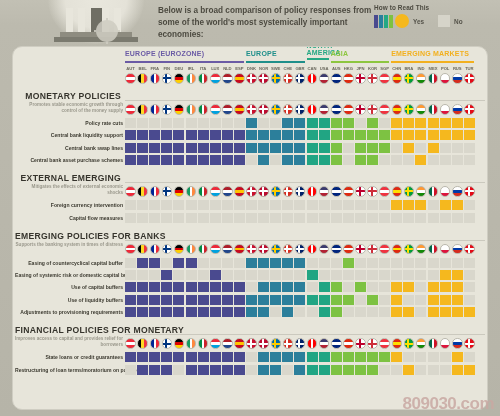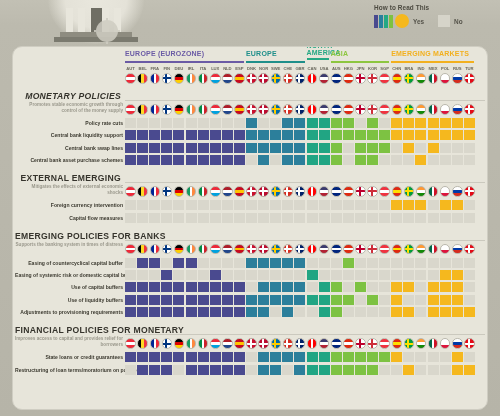--- a/index.html
+++ b/index.html
@@ -132,20 +132,21 @@
       <div class="col" style="left:38px;"></div>
       <div class="col" style="left:50px;height:28px;"></div>
       <div class="col" style="left:62px;"></div>
       <div class="col" style="left:74px;"></div>
       <div class="door"></div>
       <div class="plinth"></div>
       <div class="plinth2"></div>
     </div>
     <div class="virus"></div>
 
+    <div class="headline">Below is a broad comparison of policy responses from some of the world's most systemically important economies:</div>
 
     <div class="legend">
       <div class="legend-title">How to Read This</div>
       <div class="legend-row">
         <span class="legend-swatches" id="legend-swatches">
             <i style="background: rgb(74, 74, 143);"></i>
             <i style="background: rgb(42, 127, 158);"></i>
             <i style="background: rgb(37, 168, 132);"></i>
             <i style="background: rgb(125, 194, 66);"></i>
           </span>
@@ -251,21 +252,21 @@
           <div class="chead" style="left: 326.7px;">RUS</div>
           <div class="cflag" style="left: 327px; top: 7px; background: linear-gradient(rgb(255, 255, 255) 0px, rgb(255, 255, 255) 33%, rgb(0, 57, 166) 33%, rgb(0, 57, 166) 66%, rgb(213, 43, 30) 66%, rgb(213, 43, 30) 100%);"></div>
           <div class="chead" style="left: 338.8px;">TUR</div>
           <div class="cflag" style="left: 339.1px; top: 7px; background: rgb(227, 10, 23);">
             <span style="position: absolute; left: 0px; top: 38%; width: 100%; height: 24%; background: rgb(255, 255, 255);"></span>
             <span style="position: absolute; left: 30%; top: 0px; width: 24%; height: 100%; background: rgb(255, 255, 255);"></span>
           </div>
         </div>
       <div id="sections-host">
           <div class="sec-rule" style="left: 112px; right: 4px; top: 53px;"></div>
-          <div class="sec-title" style="top: 44px; right: 366px; width: 106px; left: 2px; font-style: italic;">MONETARY POLICIES</div>
+          <div class="sec-title" style="top: 44px; right: 366px; width: 106px; left: 2px;">MONETARY POLICIES</div>
           <div class="sec-sub" style="top: 55px; right: 366px; left: 2px;">Promotes stable economic growth through control of the money supply</div>
           <div class="flagstrip" style="left: 112px; top: 57px; right: 4px;">
             <div class="cflag" style="left: 0.3px; top: 0px; background: linear-gradient(rgb(237, 41, 57) 0px, rgb(237, 41, 57) 33%, rgb(255, 255, 255) 33%, rgb(255, 255, 255) 66%, rgb(237, 41, 57) 66%, rgb(237, 41, 57) 100%);"></div>
             <div class="cflag" style="left: 12.4px; top: 0px; background: linear-gradient(90deg, rgb(0, 0, 0) 0px, rgb(0, 0, 0) 33%, rgb(253, 218, 36) 33%, rgb(253, 218, 36) 66%, rgb(239, 51, 64) 66%, rgb(239, 51, 64) 100%);"></div>
             <div class="cflag" style="left: 24.5px; top: 0px; background: linear-gradient(90deg, rgb(0, 35, 149) 0px, rgb(0, 35, 149) 33%, rgb(255, 255, 255) 33%, rgb(255, 255, 255) 66%, rgb(237, 41, 57) 66%, rgb(237, 41, 57) 100%);"></div>
             <div class="cflag" style="left: 36.6px; top: 0px; background: rgb(255, 255, 255);">
               <span style="position: absolute; left: 0px; top: 38%; width: 100%; height: 24%; background: rgb(0, 53, 128);"></span>
               <span style="position: absolute; left: 30%; top: 0px; width: 24%; height: 100%; background: rgb(0, 53, 128);"></span>
             </div>
             <div class="cflag" style="left: 48.7px; top: 0px; background: linear-gradient(rgb(0, 0, 0) 0px, rgb(0, 0, 0) 33%, rgb(221, 0, 0) 33%, rgb(221, 0, 0) 66%, rgb(255, 206, 0) 66%, rgb(255, 206, 0) 100%);"></div>
@@ -900,13 +901,14 @@
           <div class="cell" style="left: 390.3px; top: 317.6px; background: rgb(245, 184, 30);"></div>
           <div class="cell off" style="left: 402.4px; top: 317.6px;"></div>
           <div class="cell off" style="left: 414.5px; top: 317.6px;"></div>
           <div class="cell off" style="left: 426.6px; top: 317.6px;"></div>
           <div class="cell" style="left: 438.7px; top: 317.6px; background: rgb(245, 184, 30);"></div>
           <div class="cell" style="left: 450.8px; top: 317.6px; background: rgb(245, 184, 30);"></div>
         </div>
     </div>
   </div>
 
+  <div class="watermark">809030.com</div>
 </div>
 
 </body></html>

